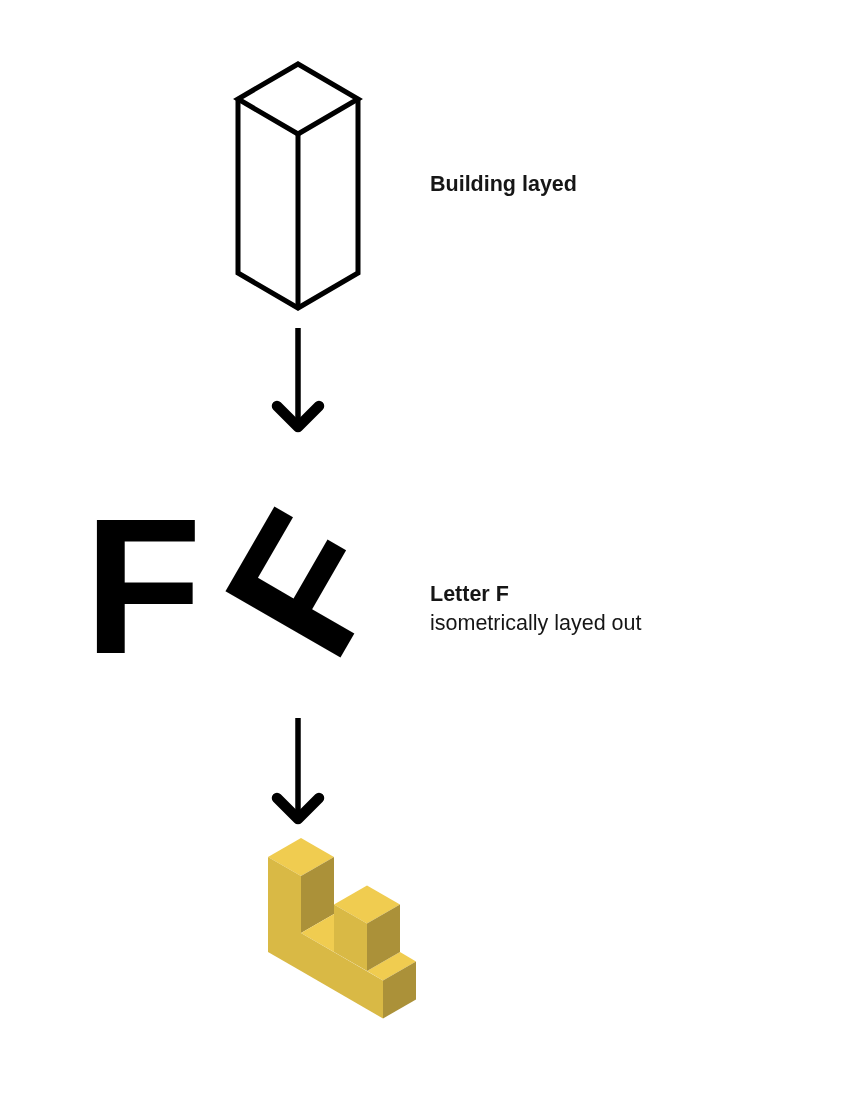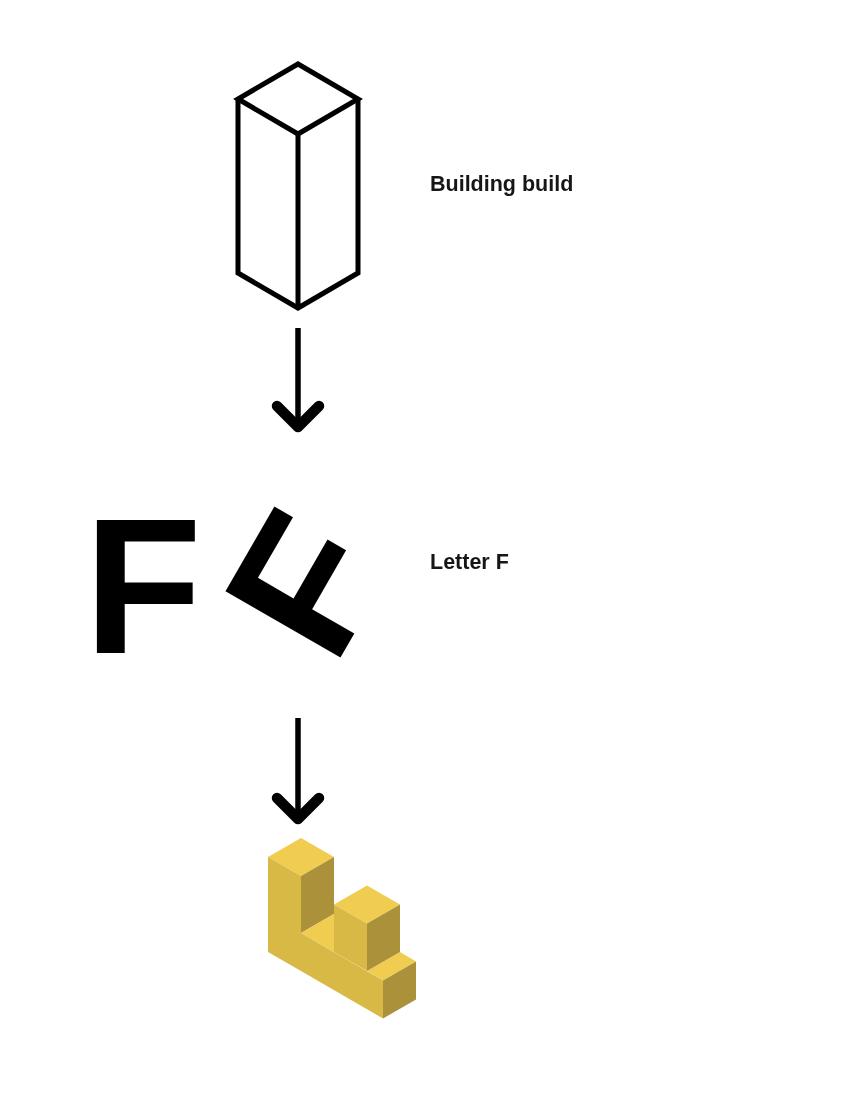--- a/index.html
+++ b/index.html
@@ -28,21 +28,21 @@
     left: 430px;
     color: #161616;
     font-size: 21.5px;
     line-height: 29px;
     white-space: nowrap;
   }
   .step-label .title {
     font-weight: bold;
   }
   .step-label-1 { top: 170px; }
-  .step-label-2 { top: 548px; }
+  .step-label-2 { top: 580px; }
   .letter-f {
     position: absolute;
     color: #000000;
     font-size: 193px;
     font-weight: bold;
     line-height: 140px;
     height: 140px;
   }
   .letter-f.upright {
     left: 84px;
@@ -91,23 +91,24 @@
       <polygon points="301,933 383,980.5 383,1018.5 301,971" fill="#D9B945"></polygon>
       <polygon points="383,980.5 416,961.5 416,999.5 383,1018.5" fill="#AB9139"></polygon>
 
       <polygon points="334,904.5 367,885.5 400,904.5 367,923.5" fill="#F0CC50"></polygon>
       <polygon points="334,904.5 367,923.5 367,971 334,952" fill="#D9B945"></polygon>
       <polygon points="367,923.5 400,904.5 400,952 367,971" fill="#AB9139"></polygon>
     </g>
   </svg>
 
   <div class="step-label step-label-1">
-    <div class="title">Building build</div>
+    <div class="title">Building layed</div>
   </div>
 
   <div class="letter-f upright">F</div>
   <div class="letter-f isometric">F</div>
 
   <div class="step-label step-label-2">
     <div class="title">Letter F</div>
+    <div class="subtitle">isometrically layed out</div>
   </div>
 
 </div>
 
 </body></html>

